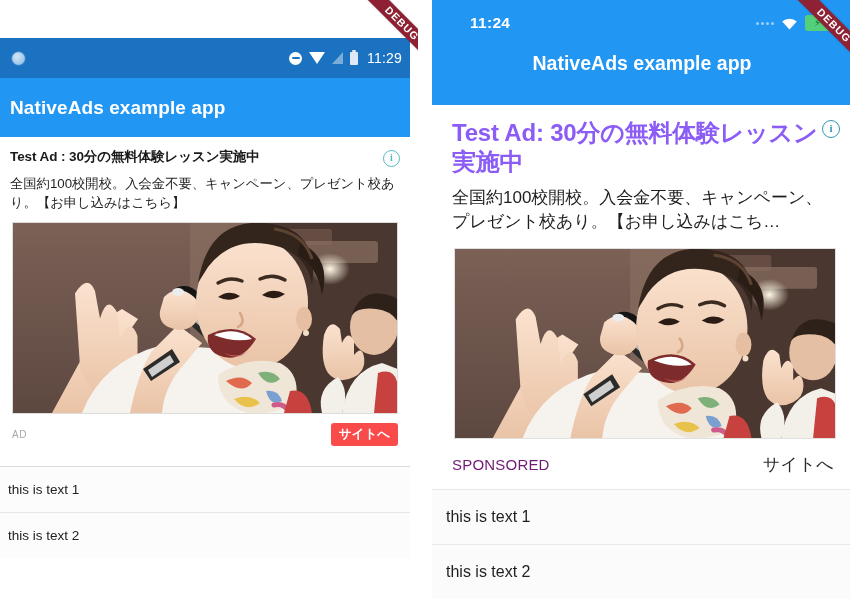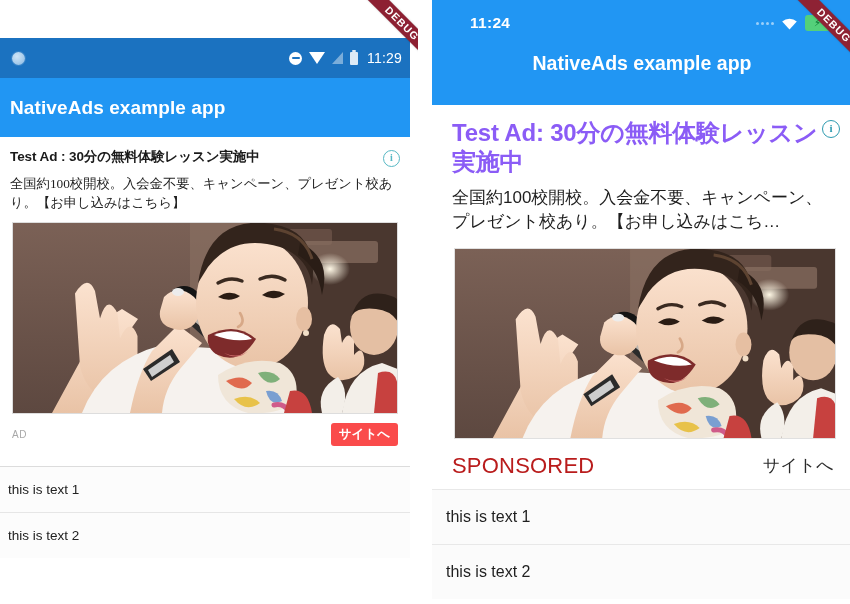--- a/index.html
+++ b/index.html
@@ -47,21 +47,21 @@
     font-size:13.5px;font-weight:700;color:#1a1a1a;line-height:1.25;flex:1;
     letter-spacing:-0.1px;
   }
   .info-ico{
     flex:0 0 auto;width:15px;height:15px;border-radius:50%;
     border:1.3px solid #56b8c4;color:#56b8c4;
     font-size:10px;line-height:13px;text-align:center;font-weight:700;
     margin-left:6px;margin-top:1px;font-family:"Liberation Serif",serif;
   }
   .l-ad-body{
-    padding:7px 12px 0 10px;font-size:13.3px;color:#1f1f1f;line-height:1.45;font-family:Liberation Serif, serif;
+    padding:7px 12px 0 10px;font-size:13.3px;color:#1f1f1f;line-height:1.45;
   }
   .l-ad-img{
     margin:9px 12px 0 12px;height:190px;border:1px solid #ddd;overflow:hidden;position:relative;background:#6d5a52;
   }
   .l-ad-foot{display:flex;align-items:center;padding:9px 12px 10px 12px;}
   .l-ad-label{font-size:10px;color:#a8a8a8;letter-spacing:.6px;}
   .cta-btn{
     margin-left:auto;background:#fa4b4b;color:#fff;border:0;border-radius:3px;
     font-size:12.5px;font-weight:700;padding:4px 8px 5px 8px;line-height:1.15;
     font-family:"Liberation Sans","DejaVu Sans",sans-serif;cursor:pointer;
@@ -104,21 +104,21 @@
   .r-info{
     width:16px;height:16px;border-radius:50%;border:1.5px solid #2e9bb0;color:#2e9bb0;
     font-size:11px;line-height:14px;text-align:center;font-weight:700;margin-top:1px;
     font-family:"Liberation Serif",serif;flex:0 0 auto;
   }
   .r-ad-body{padding:9px 20px 0 20px;font-size:17px;color:#1d1d1d;line-height:1.42;}
   .r-ad-img{
     margin:14px 16px 0 22px;height:189px;border:1px solid #e0e0e0;overflow:hidden;position:relative;background:#6d5a52;
   }
   .r-ad-foot{display:flex;align-items:center;padding:14px 18px 14px 20px;}
-  .r-sponsored{font-size:22px;color:#b91c1c;letter-spacing:.2px;}
+  .r-sponsored{font-size:15px;color:#701a75;letter-spacing:.2px;}
   .r-cta{margin-left:auto;font-size:17px;color:#2a2a2a;letter-spacing:.4px;cursor:pointer;}
   .r-list{position:absolute;left:0;top:489px;width:420px;}
   .r-row{
     height:54px;display:flex;align-items:center;padding-left:14px;
     font-size:16px;color:#1f1f1f;border-top:1px solid #e8e8e8;background:#fbfbfb;
   }
 
   
   .ribbon{
     position:absolute;top:0;right:0;width:62px;height:62px;overflow:hidden;pointer-events:none;z-index:40;

